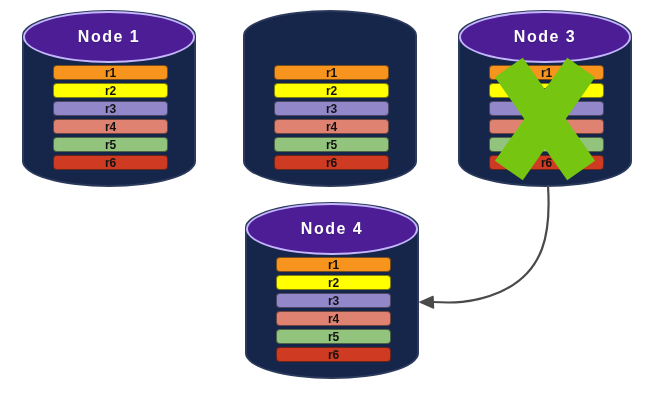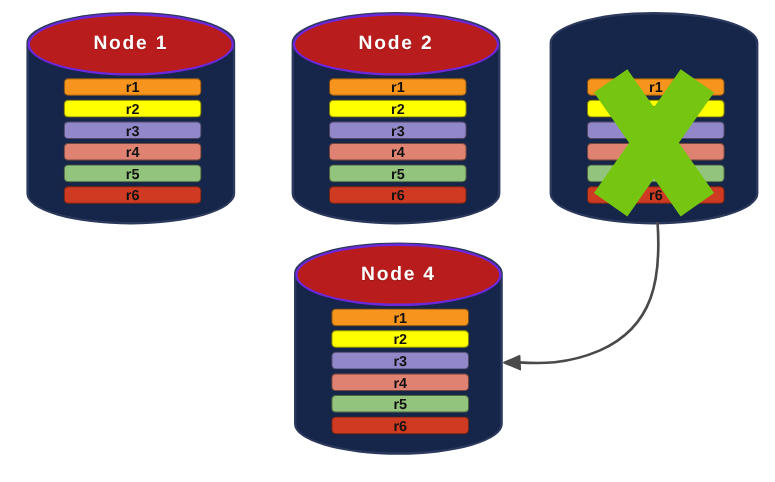--- a/index.html
+++ b/index.html
@@ -33,22 +33,22 @@
     border: 2px solid #2b3a5c;
     box-sizing: border-box;
   }
   .cyl-top {
     position: absolute;
     left: 1px;
     top: 1px;
     width: calc(100% - 2px);
     height: 29.5%;
     border-radius: 50%;
-    background: #b91c1c;
-    border: 2px solid #6d28d9;
+    background: #4c1d95;
+    border: 2px solid #c4b5fd;
     box-sizing: border-box;
     z-index: 3;
   }
   .cyl-title {
     position: absolute;
     left: 0;
     top: 0;
     width: 100%;
     height: 100%;
     display: flex;
@@ -129,35 +129,35 @@
       <div class="row" style="background:#ffff00;">r2</div>
       <div class="row" style="background:#9187c9;">r3</div>
       <div class="row" style="background:#e08271;">r4</div>
       <div class="row" style="background:#92c47d;">r5</div>
       <div class="row" style="background:#cf3a22;">r6</div>
     </div>
   </div>
 
   <div class="node" style="left:243px; top:10px; width:174px; height:177px;">
     <div class="cyl-body"></div>
-    <div class="cyl-top">
-      <div class="cyl-title">Node  2</div>
-    </div>
     <div class="rows" style="top:55px;">
       <div class="row" style="background:#f7941e;">r1</div>
       <div class="row" style="background:#ffff00;">r2</div>
       <div class="row" style="background:#9187c9;">r3</div>
       <div class="row" style="background:#e08271;">r4</div>
       <div class="row" style="background:#92c47d;">r5</div>
       <div class="row" style="background:#cf3a22;">r6</div>
     </div>
   </div>
 
   <div class="node" style="left:458px; top:10px; width:174px; height:177px;">
     <div class="cyl-body"></div>
+    <div class="cyl-top">
+      <div class="cyl-title">Node  3</div>
+    </div>
     <div class="rows" style="top:55px;">
       <div class="row" style="background:#f7941e;">r1</div>
       <div class="row" style="background:#ffff00;">r2</div>
       <div class="row" style="background:#9187c9;">r3</div>
       <div class="row" style="background:#e08271;">r4</div>
       <div class="row" style="background:#92c47d;">r5</div>
       <div class="row" style="background:#cf3a22;">r6</div>
     </div>
     <div class="cross" style="left:40px; top:42px; width:94px; height:133px;">
       <div class="bar b1"></div>

